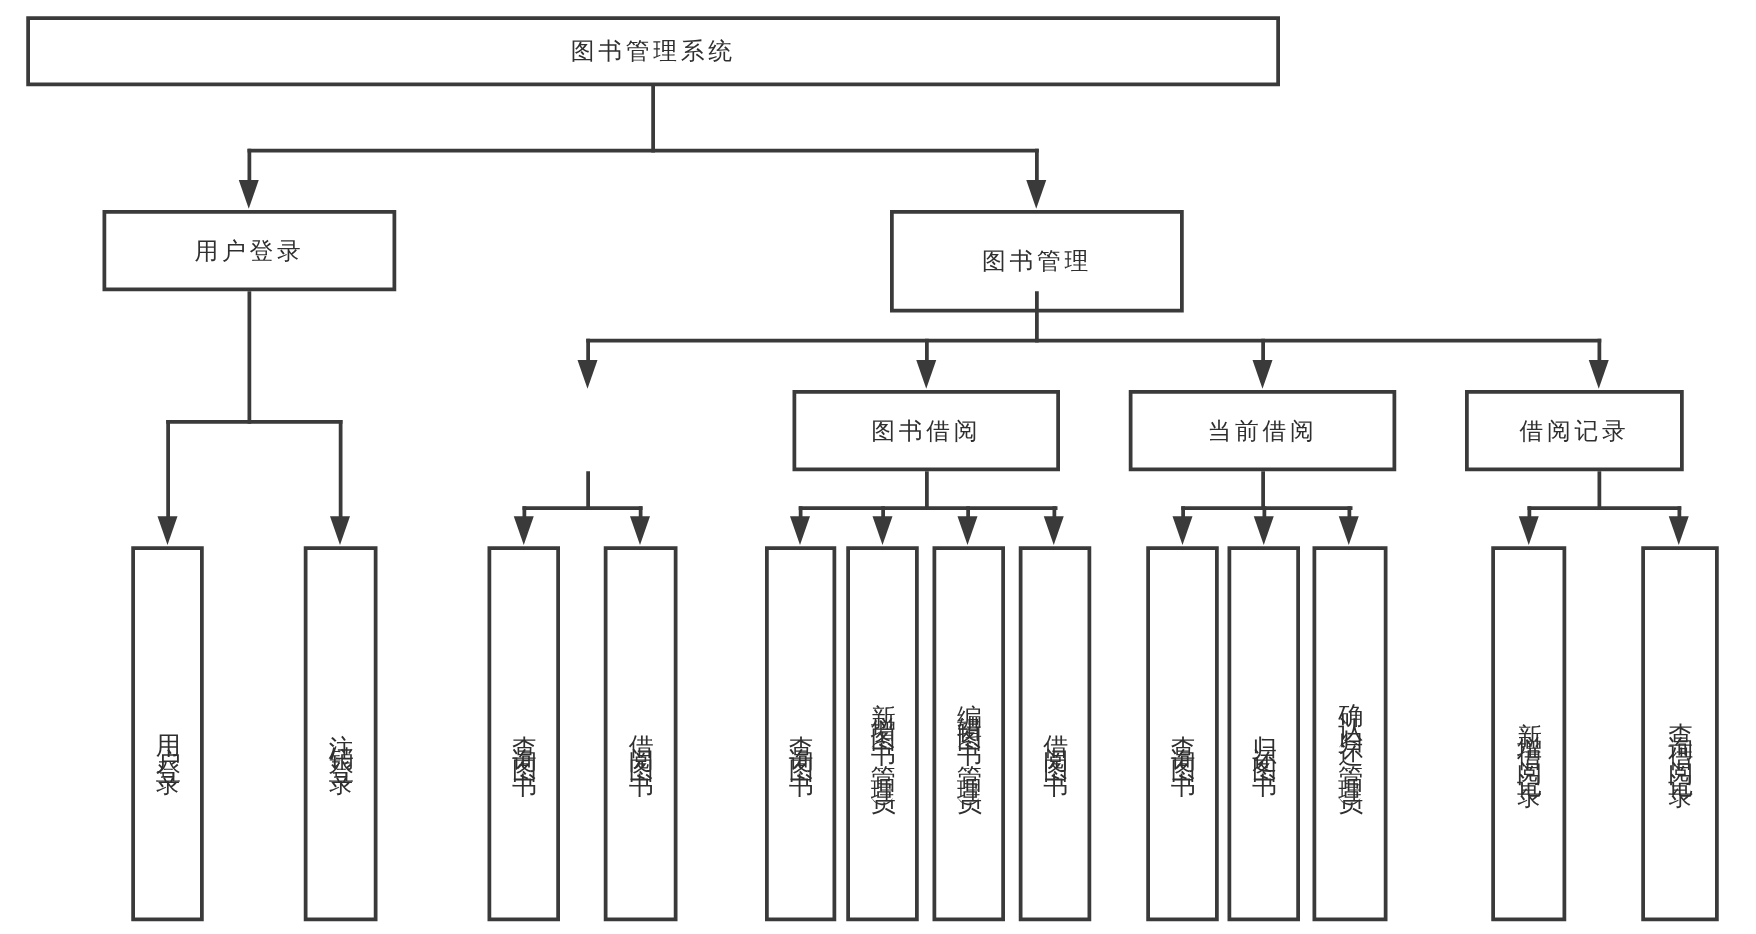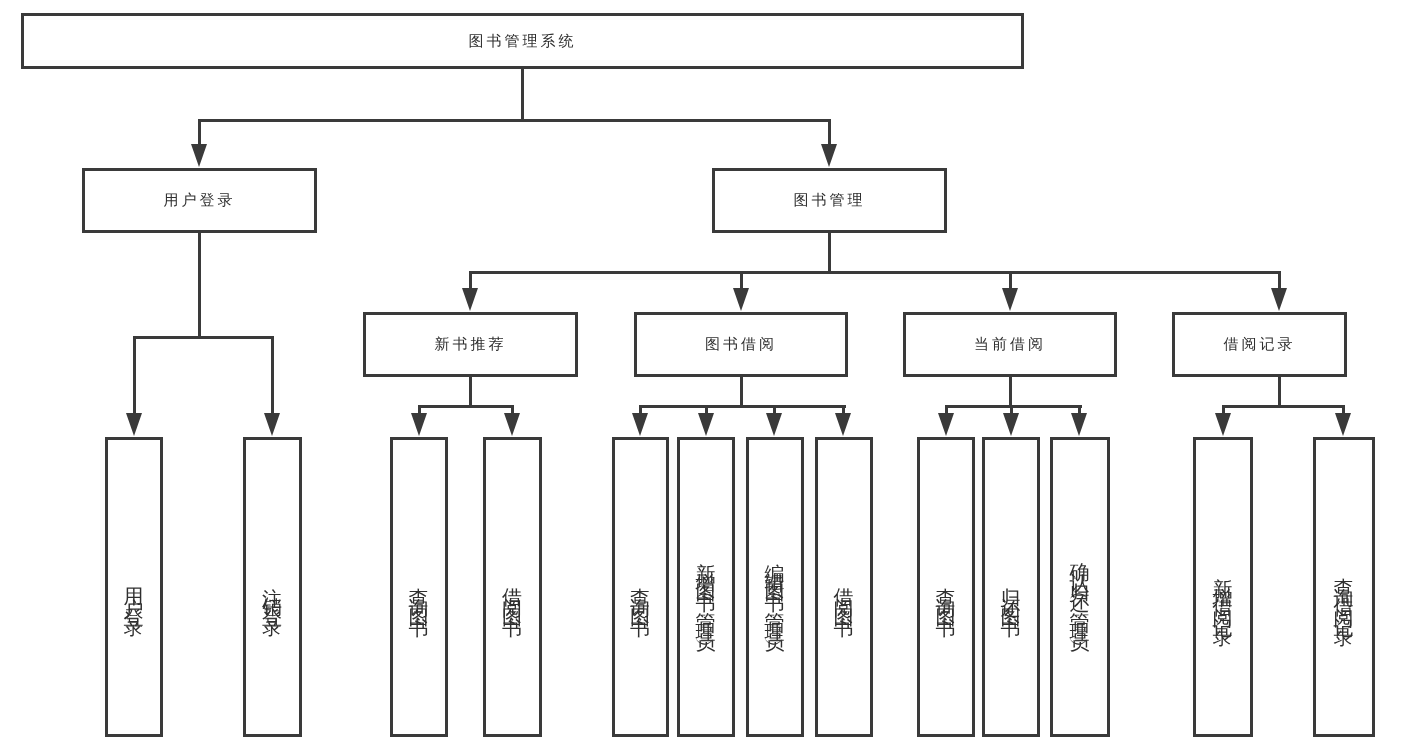--- a/index.html
+++ b/index.html
@@ -14,21 +14,21 @@
   .box {
     position: absolute;
     box-sizing: border-box;
     border: 3px solid #3a3a3a;
     background: #ffffff;
     display: flex;
     align-items: center;
     justify-content: center;
     color: #2f2f2f;
   }
-  .node { font-size: 15px; letter-spacing: 3px; }
+  .node { font-size: 19px; letter-spacing: 3px; }
   .node span { white-space: nowrap; }
   .vbox { font-size: 20px; }
   .vtext {
     writing-mode: vertical-rl;
     letter-spacing: 10px;
     line-height: 1;
     margin-bottom: -10px;
   }
   .hline { position: absolute; height: 3px; background: #3a3a3a; }
   .vline { position: absolute; width: 3px; background: #3a3a3a; }
@@ -53,27 +53,24 @@
 
 <div class="canvas">
 
   <div class="box node" style="left:21px; top:13px; width:1003px; height:56px;">
     <span>图书管理系统</span>
   </div>
 
   <div class="box node" style="left:82px; top:168px; width:235px; height:65px;">
     <span>用户登录</span>
   </div>
-  <div class="box node" style="left:712px; top:168px; width:235px; height:65px;">
+  <div class="box node" style="left:712px; top:168px; width:235px; height:82px;">
     <span>图书管理</span>
   </div>
 
-  <div class="box node" style="left:363px; top:312px; width:215px; height:65px;">
-    <span>新书推荐</span>
-  </div>
   <div class="box node" style="left:634px; top:312px; width:214px; height:65px;">
     <span>图书借阅</span>
   </div>
   <div class="box node" style="left:903px; top:312px; width:214px; height:65px;">
     <span>当前借阅</span>
   </div>
   <div class="box node" style="left:1172px; top:312px; width:175px; height:65px;">
     <span>借阅记录</span>
   </div>
 

